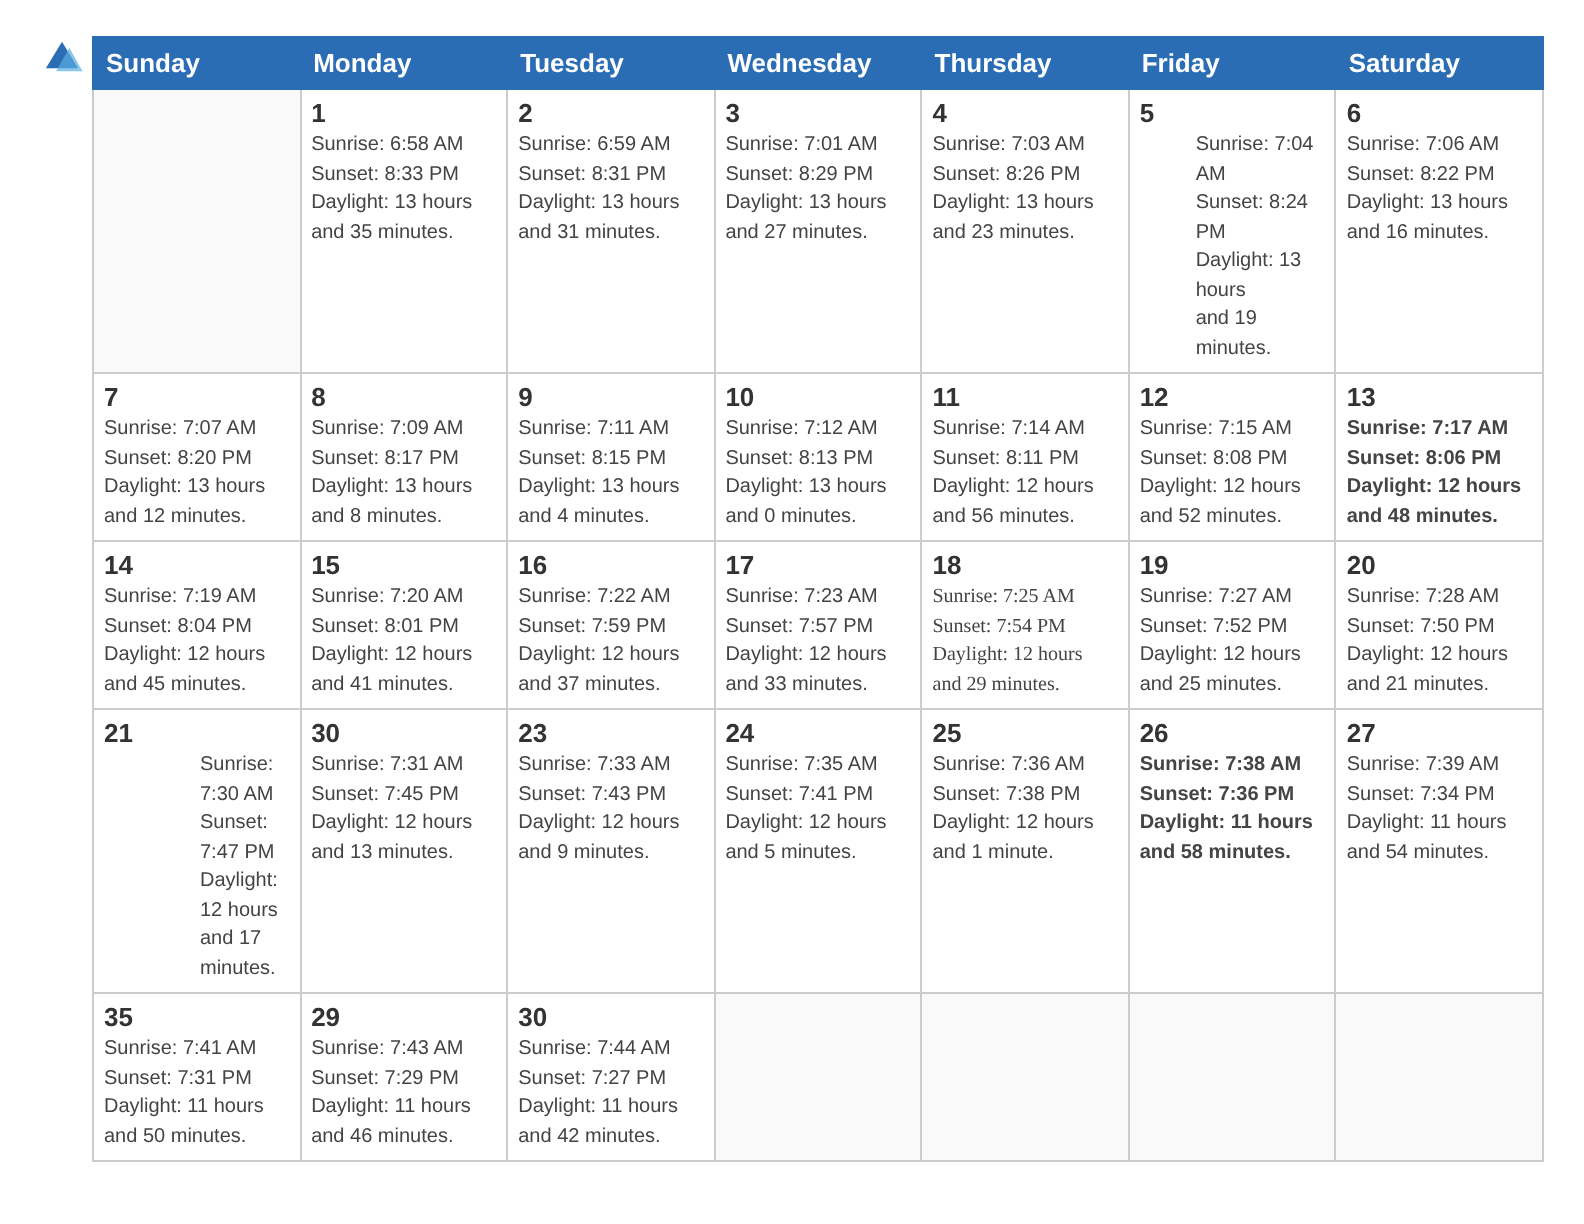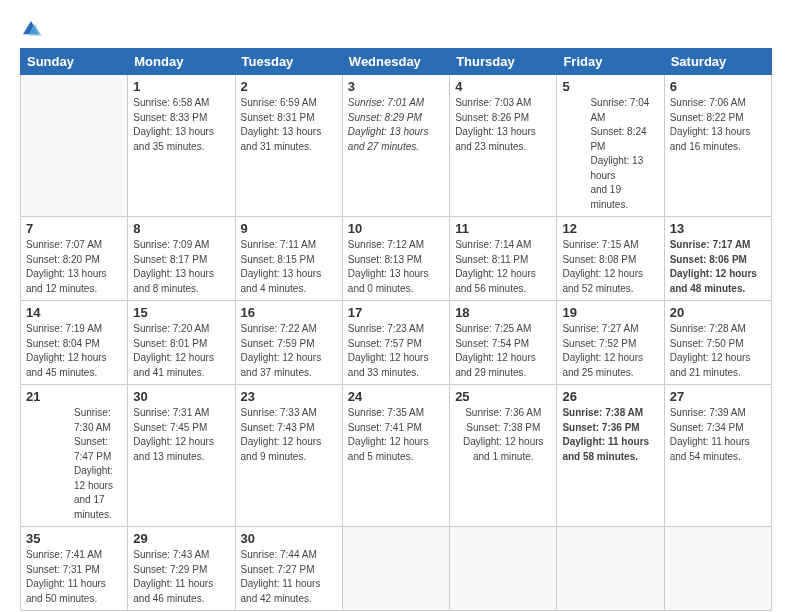--- a/index.html
+++ b/index.html
@@ -8,21 +8,21 @@
       background: #fff;
       width: 792px;
       height: 612px;
       overflow: hidden;
     }
     .page {
       width: 792px;
       height: 488px;
       padding: 18px 20px 12px 20px;
       display: flex;
-      flex-direction: column;
+      flex-direction: row;
     }
     .header {
       display: flex;
       justify-content: space-between;
       align-items: flex-start;
       margin-bottom: 8px;
     }
     .logo {
       display: flex;
       align-items: center;
@@ -147,21 +147,21 @@
           </td>
           <td>
             <div class="day-number">2</div>
             <div class="day-info" style="white-space: pre-line;">Sunrise: 6:59 AM
 Sunset: 8:31 PM
 Daylight: 13 hours
 and 31 minutes.</div>
           </td>
           <td>
             <div class="day-number">3</div>
-            <div class="day-info" style="white-space: pre-line; font-style: italic;">Sunrise: 7:01 AM
+            <div class="day-info" style="white-space: pre-line;">Sunrise: 7:01 AM
 Sunset: 8:29 PM
 Daylight: 13 hours
 and 27 minutes.</div>
           </td>
           <td>
             <div class="day-number">4</div>
             <div class="day-info" style="white-space: pre-line;">Sunrise: 7:03 AM
 Sunset: 8:26 PM
 Daylight: 13 hours
 and 23 minutes.</div>
@@ -256,21 +256,21 @@
           </td>
           <td>
             <div class="day-number">17</div>
             <div class="day-info" style="white-space: pre-line;">Sunrise: 7:23 AM
 Sunset: 7:57 PM
 Daylight: 12 hours
 and 33 minutes.</div>
           </td>
           <td>
             <div class="day-number">18</div>
-            <div class="day-info" style="white-space: pre-line;">Sunrise: 7:25 AM
+            <div class="day-info" style="white-space: pre-line; font-family: Liberation Serif, serif;">Sunrise: 7:25 AM
 Sunset: 7:54 PM
 Daylight: 12 hours
 and 29 minutes.</div>
           </td>
           <td>
             <div class="day-number">19</div>
             <div class="day-info" style="white-space: pre-line;">Sunrise: 7:27 AM
 Sunset: 7:52 PM
 Daylight: 12 hours
 and 25 minutes.</div>
@@ -307,21 +307,21 @@
           </td>
           <td>
             <div class="day-number">24</div>
             <div class="day-info" style="white-space: pre-line;">Sunrise: 7:35 AM
 Sunset: 7:41 PM
 Daylight: 12 hours
 and 5 minutes.</div>
           </td>
           <td>
             <div class="day-number">25</div>
-            <div class="day-info" style="white-space: pre-line; text-align: center;">Sunrise: 7:36 AM
+            <div class="day-info" style="white-space: pre-line;">Sunrise: 7:36 AM
 Sunset: 7:38 PM
 Daylight: 12 hours
 and 1 minute.</div>
           </td>
           <td>
             <div class="day-number">26</div>
             <div class="day-info" style="white-space: pre-line; font-weight: bold;">Sunrise: 7:38 AM
 Sunset: 7:36 PM
 Daylight: 11 hours
 and 58 minutes.</div>

